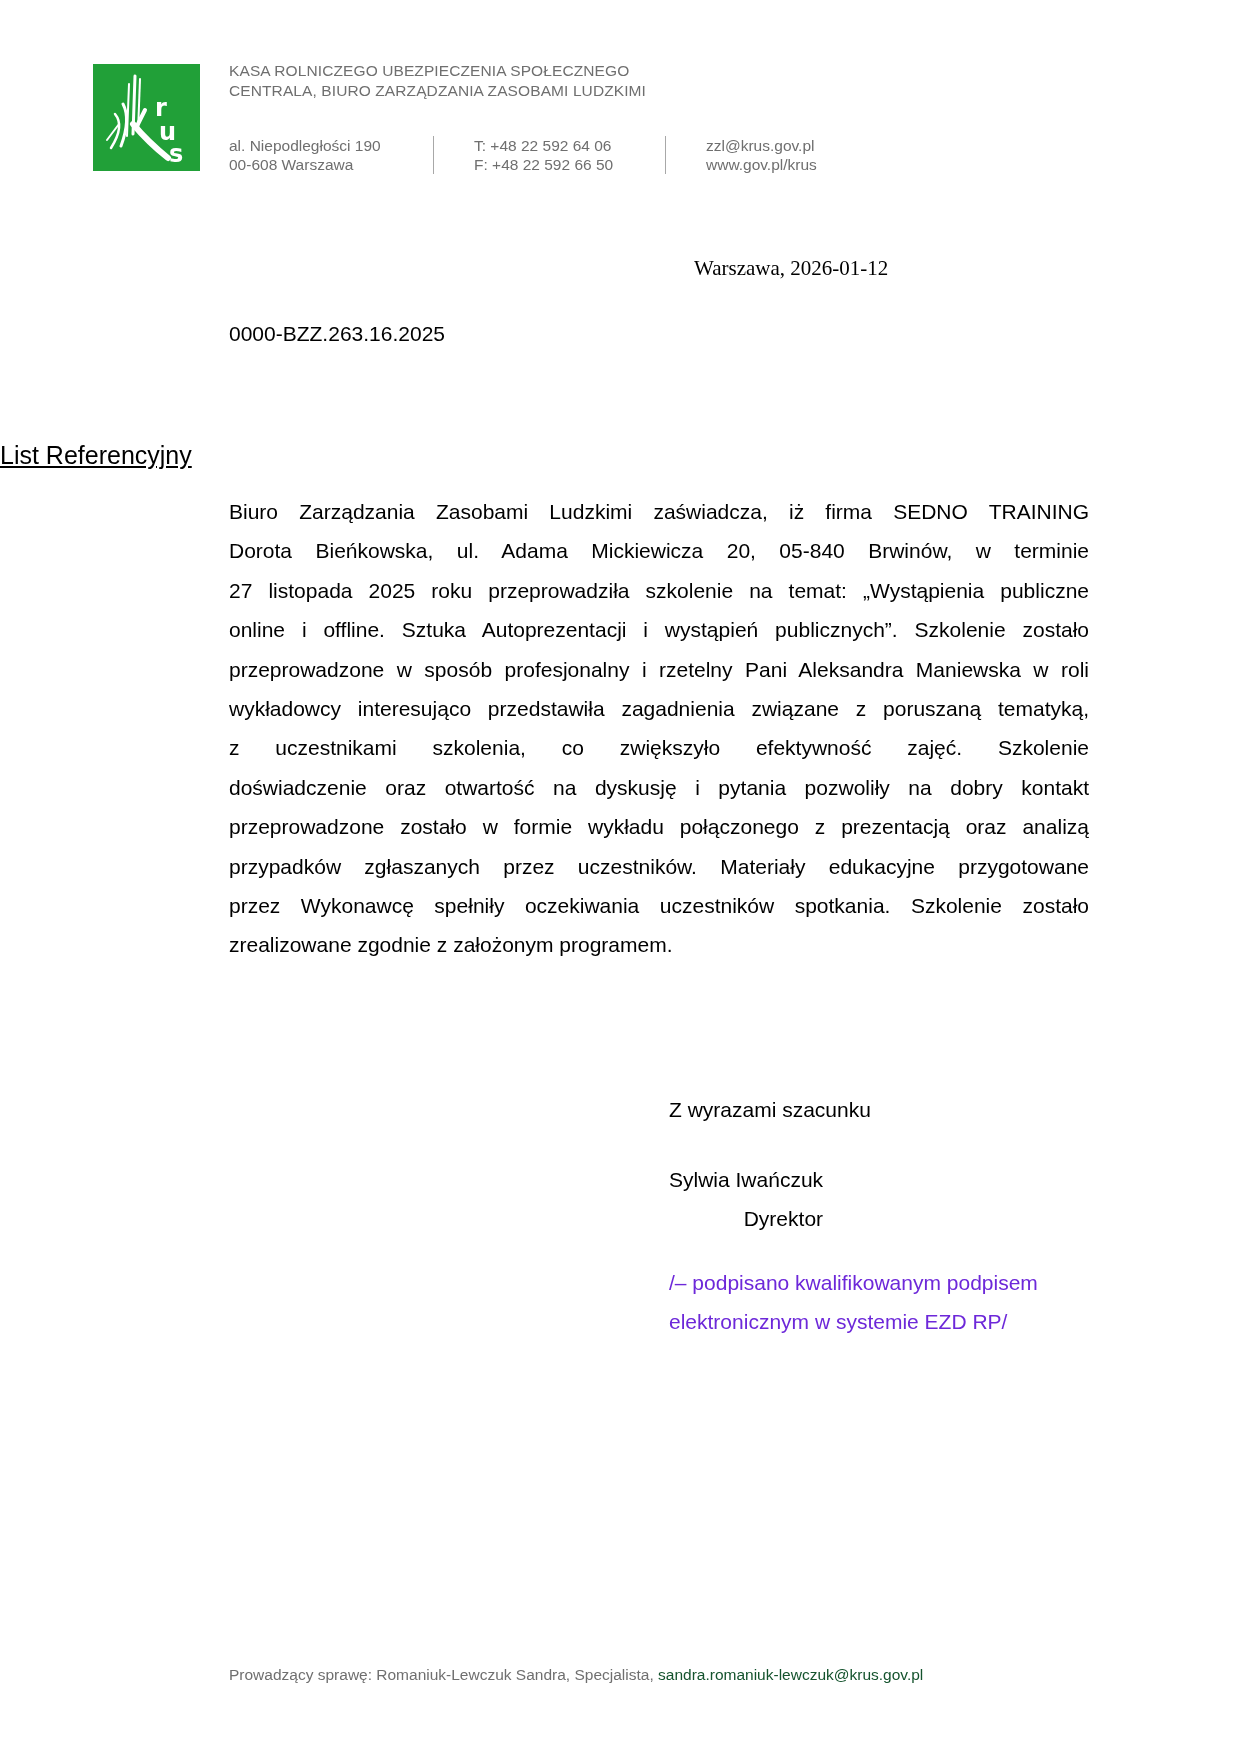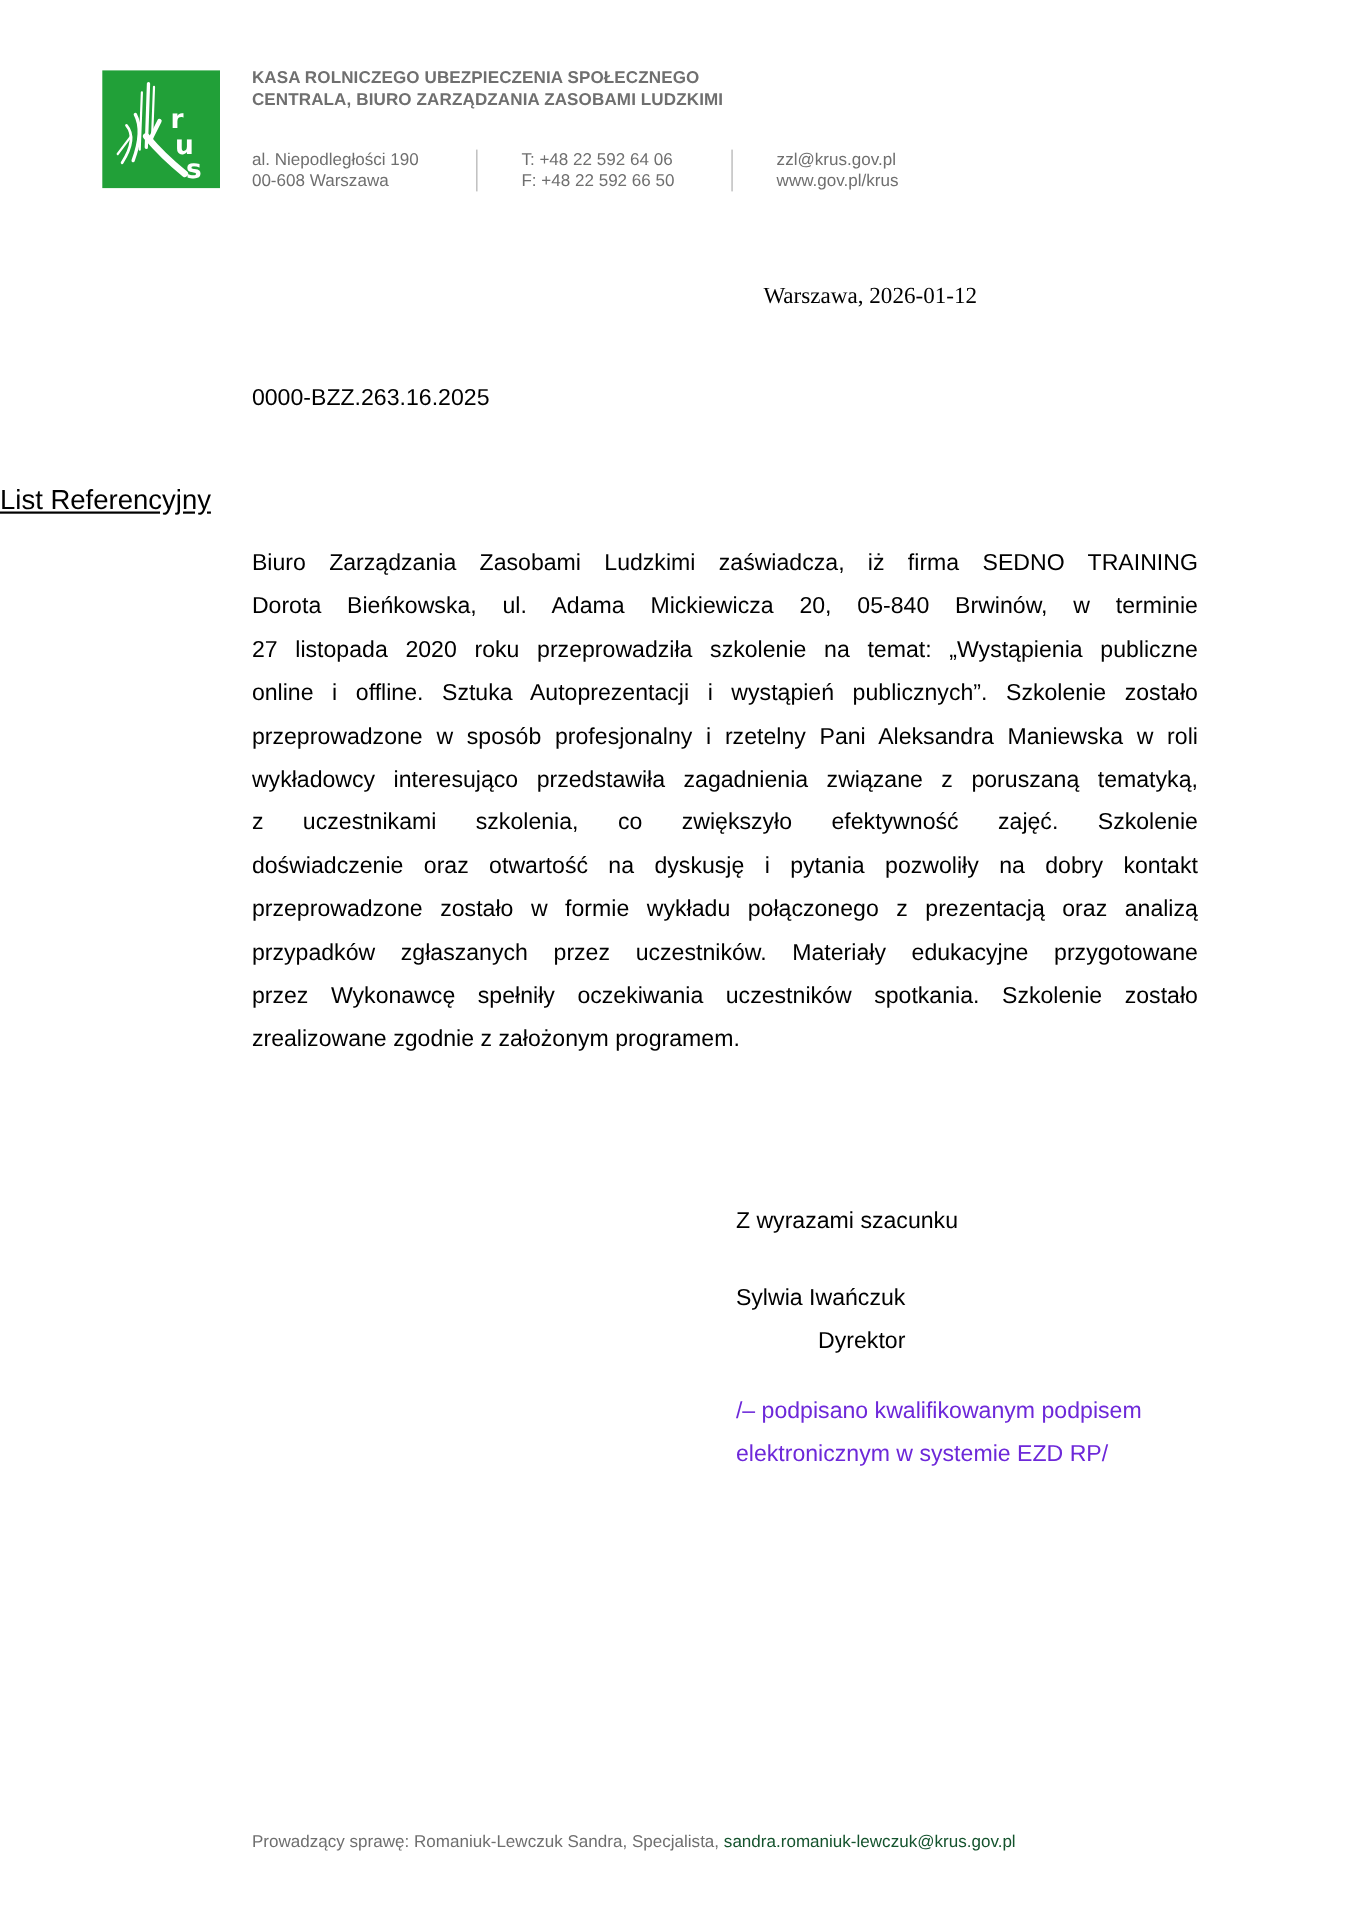--- a/index.html
+++ b/index.html
@@ -1,25 +1,25 @@
 <!DOCTYPE html>
 <html><head>
 <meta charset="utf-8">
 <style>
   html, body { margin: 0; padding: 0; background: #ffffff; }
   body { width: 1241px; height: 1754px; position: relative; overflow: hidden; font-family: "Liberation Sans", sans-serif; color: #000; }
   .logo { position: absolute; left: 93px; top: 64px; width: 107px; height: 107px; background: #21a038; }
   .logo svg { width: 100%; height: 100%; display: block; }
-  .org { position: absolute; left: 229px; top: 61px; font-size: 15.5px; line-height: 20px; color: #6f6f6f; letter-spacing: 0.1px; font-weight: bold; }
+  .org { position: absolute; left: 229px; top: 61px; font-size: 15.5px; line-height: 20px; color: #6f6f6f; letter-spacing: 0.1px; }
   .contact { position: absolute; top: 136px; font-size: 15.5px; line-height: 19px; color: #6f6f6f; }
   .c1 { left: 229px; } .c2 { left: 474px; } .c3 { left: 706px; }
   .vsep { position: absolute; top: 136px; width: 1px; height: 38px; background: #a8a8a8; }
   .vs1 { left: 433px; } .vs2 { left: 665px; }
   .date { position: absolute; left: 694px; top: 256px; font-size: 21px; font-family: Liberation Serif, serif; }
-  .ref { position: absolute; left: 229px; top: 322px; font-size: 21px; margin-top: 28px; }
+  .ref { position: absolute; left: 229px; top: 322px; font-size: 21px; }
   .title { position: absolute; left: 0; width: 1241px; top: 441px; font-size: 25px; font-weight: normal; text-decoration: underline; }
   .body { position: absolute; left: 229px; top: 492px; width: 860px; font-size: 21px; line-height: 39.4px; text-align: justify; }
   .body .ln { display: block; text-align: justify; text-align-last: justify; white-space: nowrap; height: 39.4px; }
   .body .ln.last { text-align-last: left; }
   .closing { position: absolute; left: 669px; top: 1098px; font-size: 21px; }
   .signer { position: absolute; left: 669px; top: 1160px; font-size: 21px; line-height: 39px; text-align: right; }
   .sign-note { position: absolute; left: 669px; top: 1263px; font-size: 21px; line-height: 39px; color: #6d28d9; }
   .footer { position: absolute; left: 229px; top: 1666px; font-size: 15.5px; color: #6f6f6f; }
   .footer .mail { color: #14532d; }
 </style>
@@ -67,21 +67,21 @@
 </div>
 
 <div class="date">Warszawa, 2026-01-12</div>
 <div class="ref">0000-BZZ.263.16.2025</div>
 
 <div class="title">List Referencyjny</div>
 
 <div class="body">
   <span class="ln">Biuro Zarządzania Zasobami Ludzkimi zaświadcza, iż firma SEDNO TRAINING</span>
   <span class="ln">Dorota Bieńkowska, ul. Adama Mickiewicza 20, 05-840 Brwinów, w terminie</span>
-  <span class="ln">27 listopada 2020 roku przeprowadziła szkolenie na temat: „Wystąpienia publiczne</span>
+  <span class="ln">27 listopada 2025 roku przeprowadziła szkolenie na temat: „Wystąpienia publiczne</span>
   <span class="ln">online i offline. Sztuka Autoprezentacji i wystąpień publicznych”. Szkolenie zostało</span>
   <span class="ln">przeprowadzone w sposób profesjonalny i rzetelny Pani Aleksandra Maniewska w roli</span>
   <span class="ln">wykładowcy interesująco przedstawiła zagadnienia związane z poruszaną tematyką,</span>
   <span class="ln">z uczestnikami szkolenia, co zwiększyło efektywność zajęć. Szkolenie</span>
   <span class="ln">doświadczenie oraz otwartość na dyskusję i pytania pozwoliły na dobry kontakt</span>
   <span class="ln">przeprowadzone zostało w formie wykładu połączonego z prezentacją oraz analizą</span>
   <span class="ln">przypadków zgłaszanych przez uczestników. Materiały edukacyjne przygotowane</span>
   <span class="ln">przez Wykonawcę spełniły oczekiwania uczestników spotkania. Szkolenie zostało</span>
   <span class="ln last">zrealizowane zgodnie z założonym programem.</span>
 </div>

